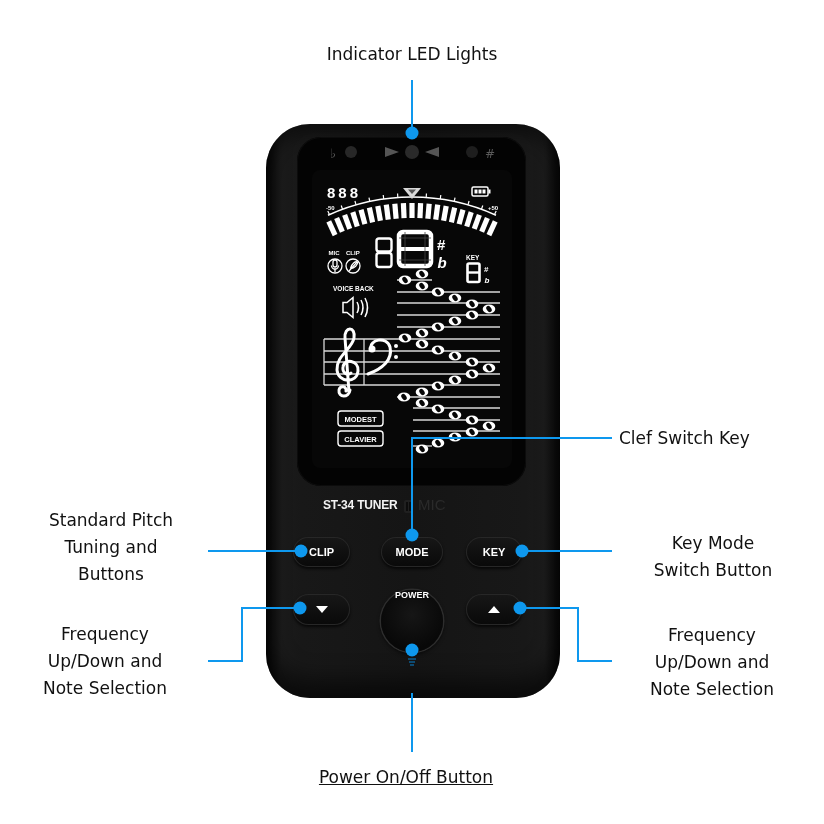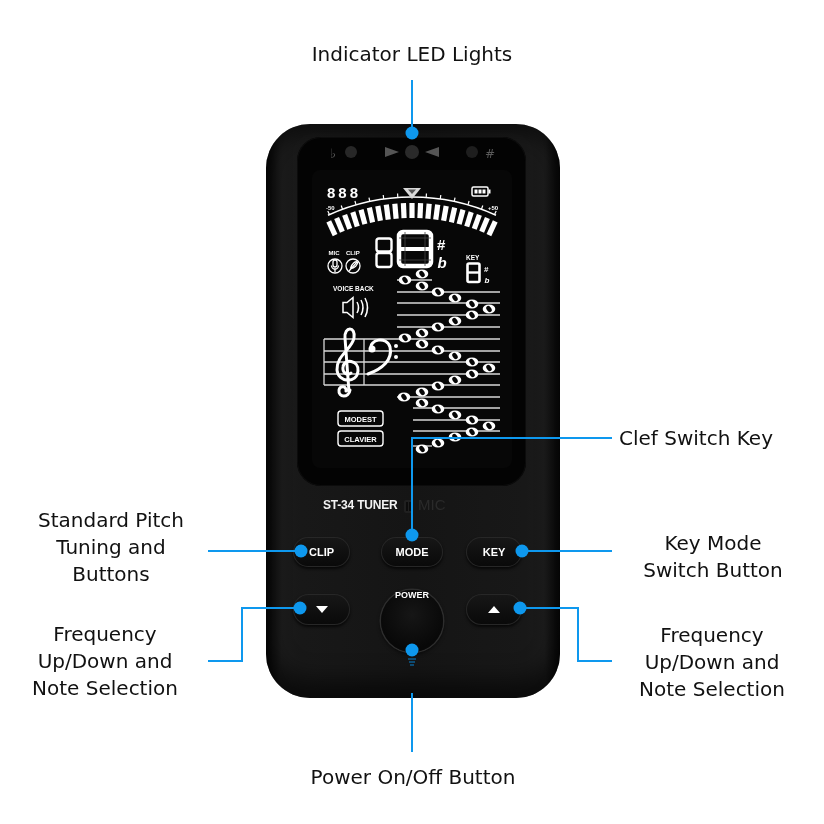--- a/index.html
+++ b/index.html
@@ -1,17 +1,17 @@
 <!DOCTYPE html>
 <html><head>
 <meta charset="utf-8">
 <style>
   html,body{margin:0;padding:0;}
   body{width:824px;height:824px;background:#ffffff;position:relative;overflow:hidden;font-family:"DejaVu Sans",sans-serif;}
-  .label{position:absolute;color:#111111;font-size:20px;line-height:27px;text-align:center;white-space:nowrap;font-family:"DejaVu Sans",sans-serif;}
+  .label{position:absolute;color:#111111;font-size:17px;line-height:27px;text-align:center;white-space:nowrap;font-family:"DejaVu Sans",sans-serif;}
   .label span{display:block;}
   .device{position:absolute;left:266px;top:124px;width:294px;height:574px;border-radius:44px;
     background:linear-gradient(90deg,#080808 0%,#1b1b1b 5%,#181818 12%,#151515 50%,#181818 88%,#1b1b1b 95%,#080808 100%);
     box-shadow:inset 0 -18px 22px rgba(0,0,0,.55), inset 0 10px 14px rgba(0,0,0,.35);}
   .screen{position:absolute;left:297px;top:137px;width:229px;height:349px;border-radius:24px;background:#030303;
     box-shadow:inset 0 0 0 1px #0c0c0c;}
   .lcd-bg{position:absolute;left:312px;top:170px;width:200px;height:298px;border-radius:8px;background:#070707;}
   .model{position:absolute;left:323px;top:498px;color:#f2f2f2;font:bold 12px "Liberation Sans",sans-serif;letter-spacing:-0.2px;}
   .mic-grille{position:absolute;left:404px;top:500px;width:9px;height:13px;border-radius:2px;background:#202020;}
   .mic-grille:before,.mic-grille:after{content:"";position:absolute;top:2px;width:2px;height:9px;background:#0c0c0c;}
@@ -49,21 +49,21 @@
 <div class="label" style="left:0px;top:621px;width:210px;">
   <span>Frequency</span>
   <span>Up/Down and</span>
   <span>Note Selection</span>
 </div>
 <div class="label" style="left:612px;top:622px;width:200px;">
   <span>Frequency</span>
   <span>Up/Down and</span>
   <span>Note Selection</span>
 </div>
-<div class="label" style="left:263px;top:764px;width:300px;">
+<div class="label" style="left:256px;top:764px;width:300px;text-decoration:underline;">
   <span>Power On/Off Button</span>
 </div>
 
 <div class="device"></div>
 <div class="screen"></div>
 <div class="lcd-bg"></div>
 
 <svg class="layer" viewBox="0 0 824 824" style="z-index:2;">
 
   <g>

